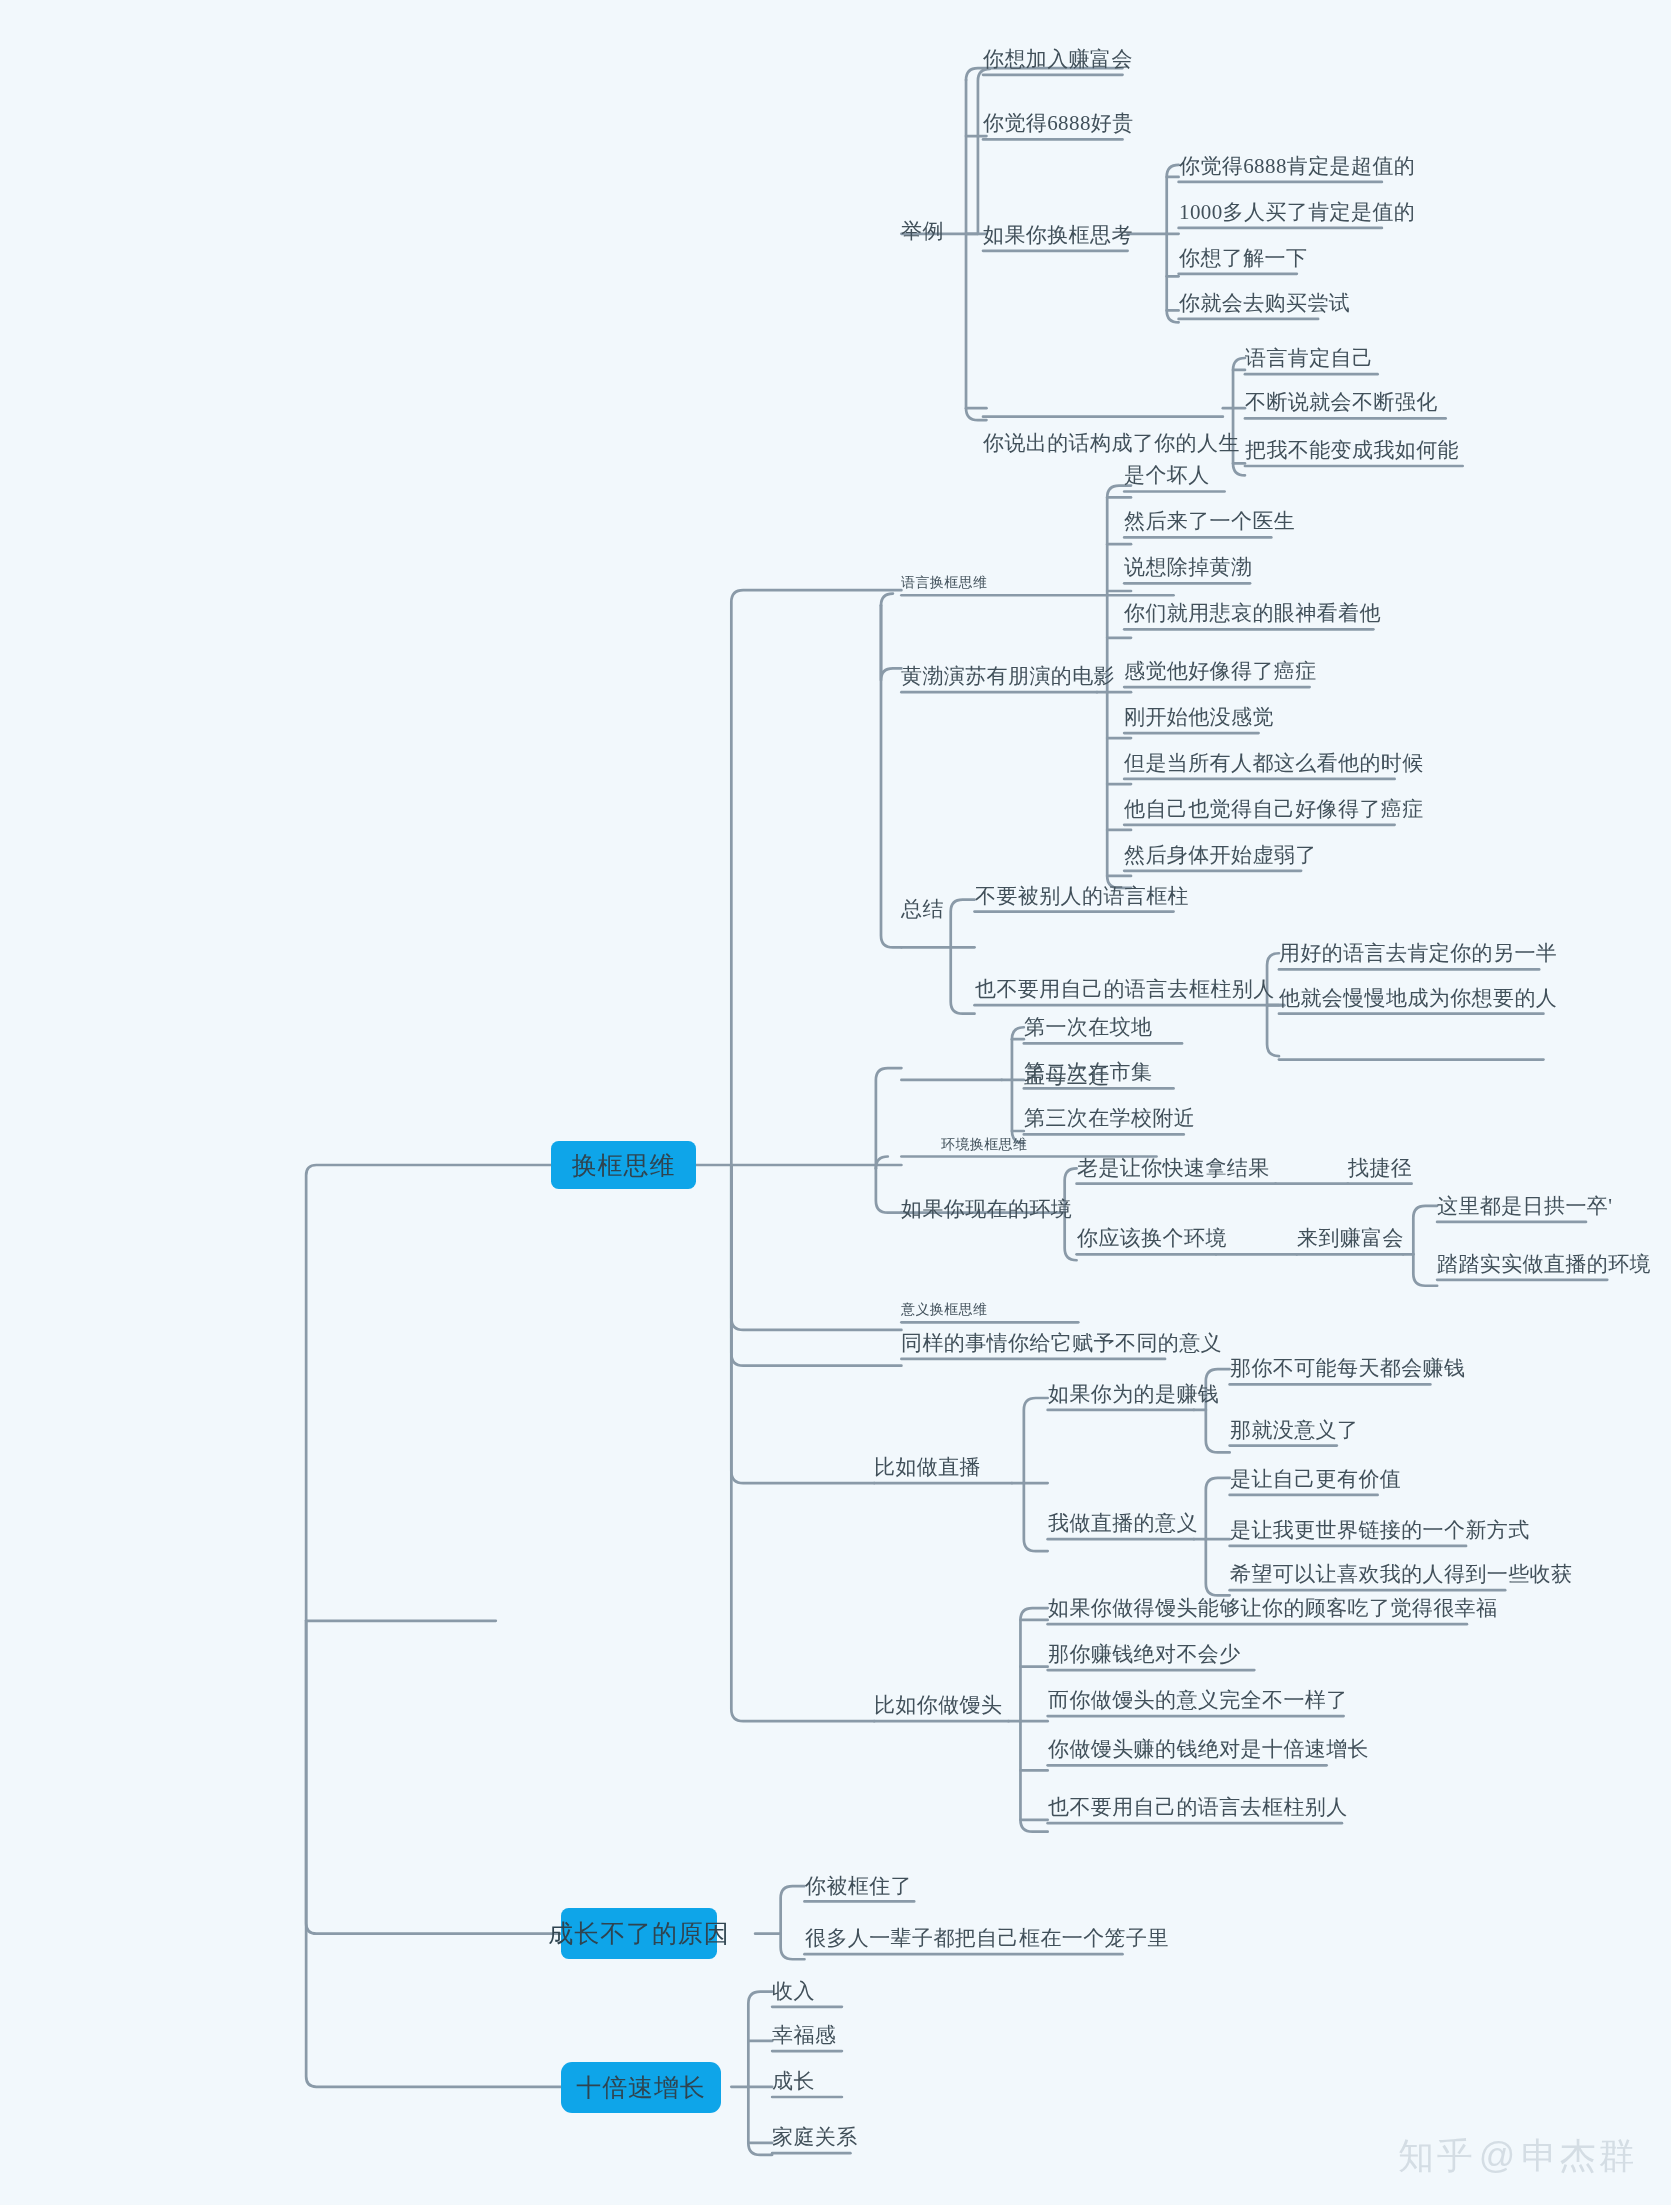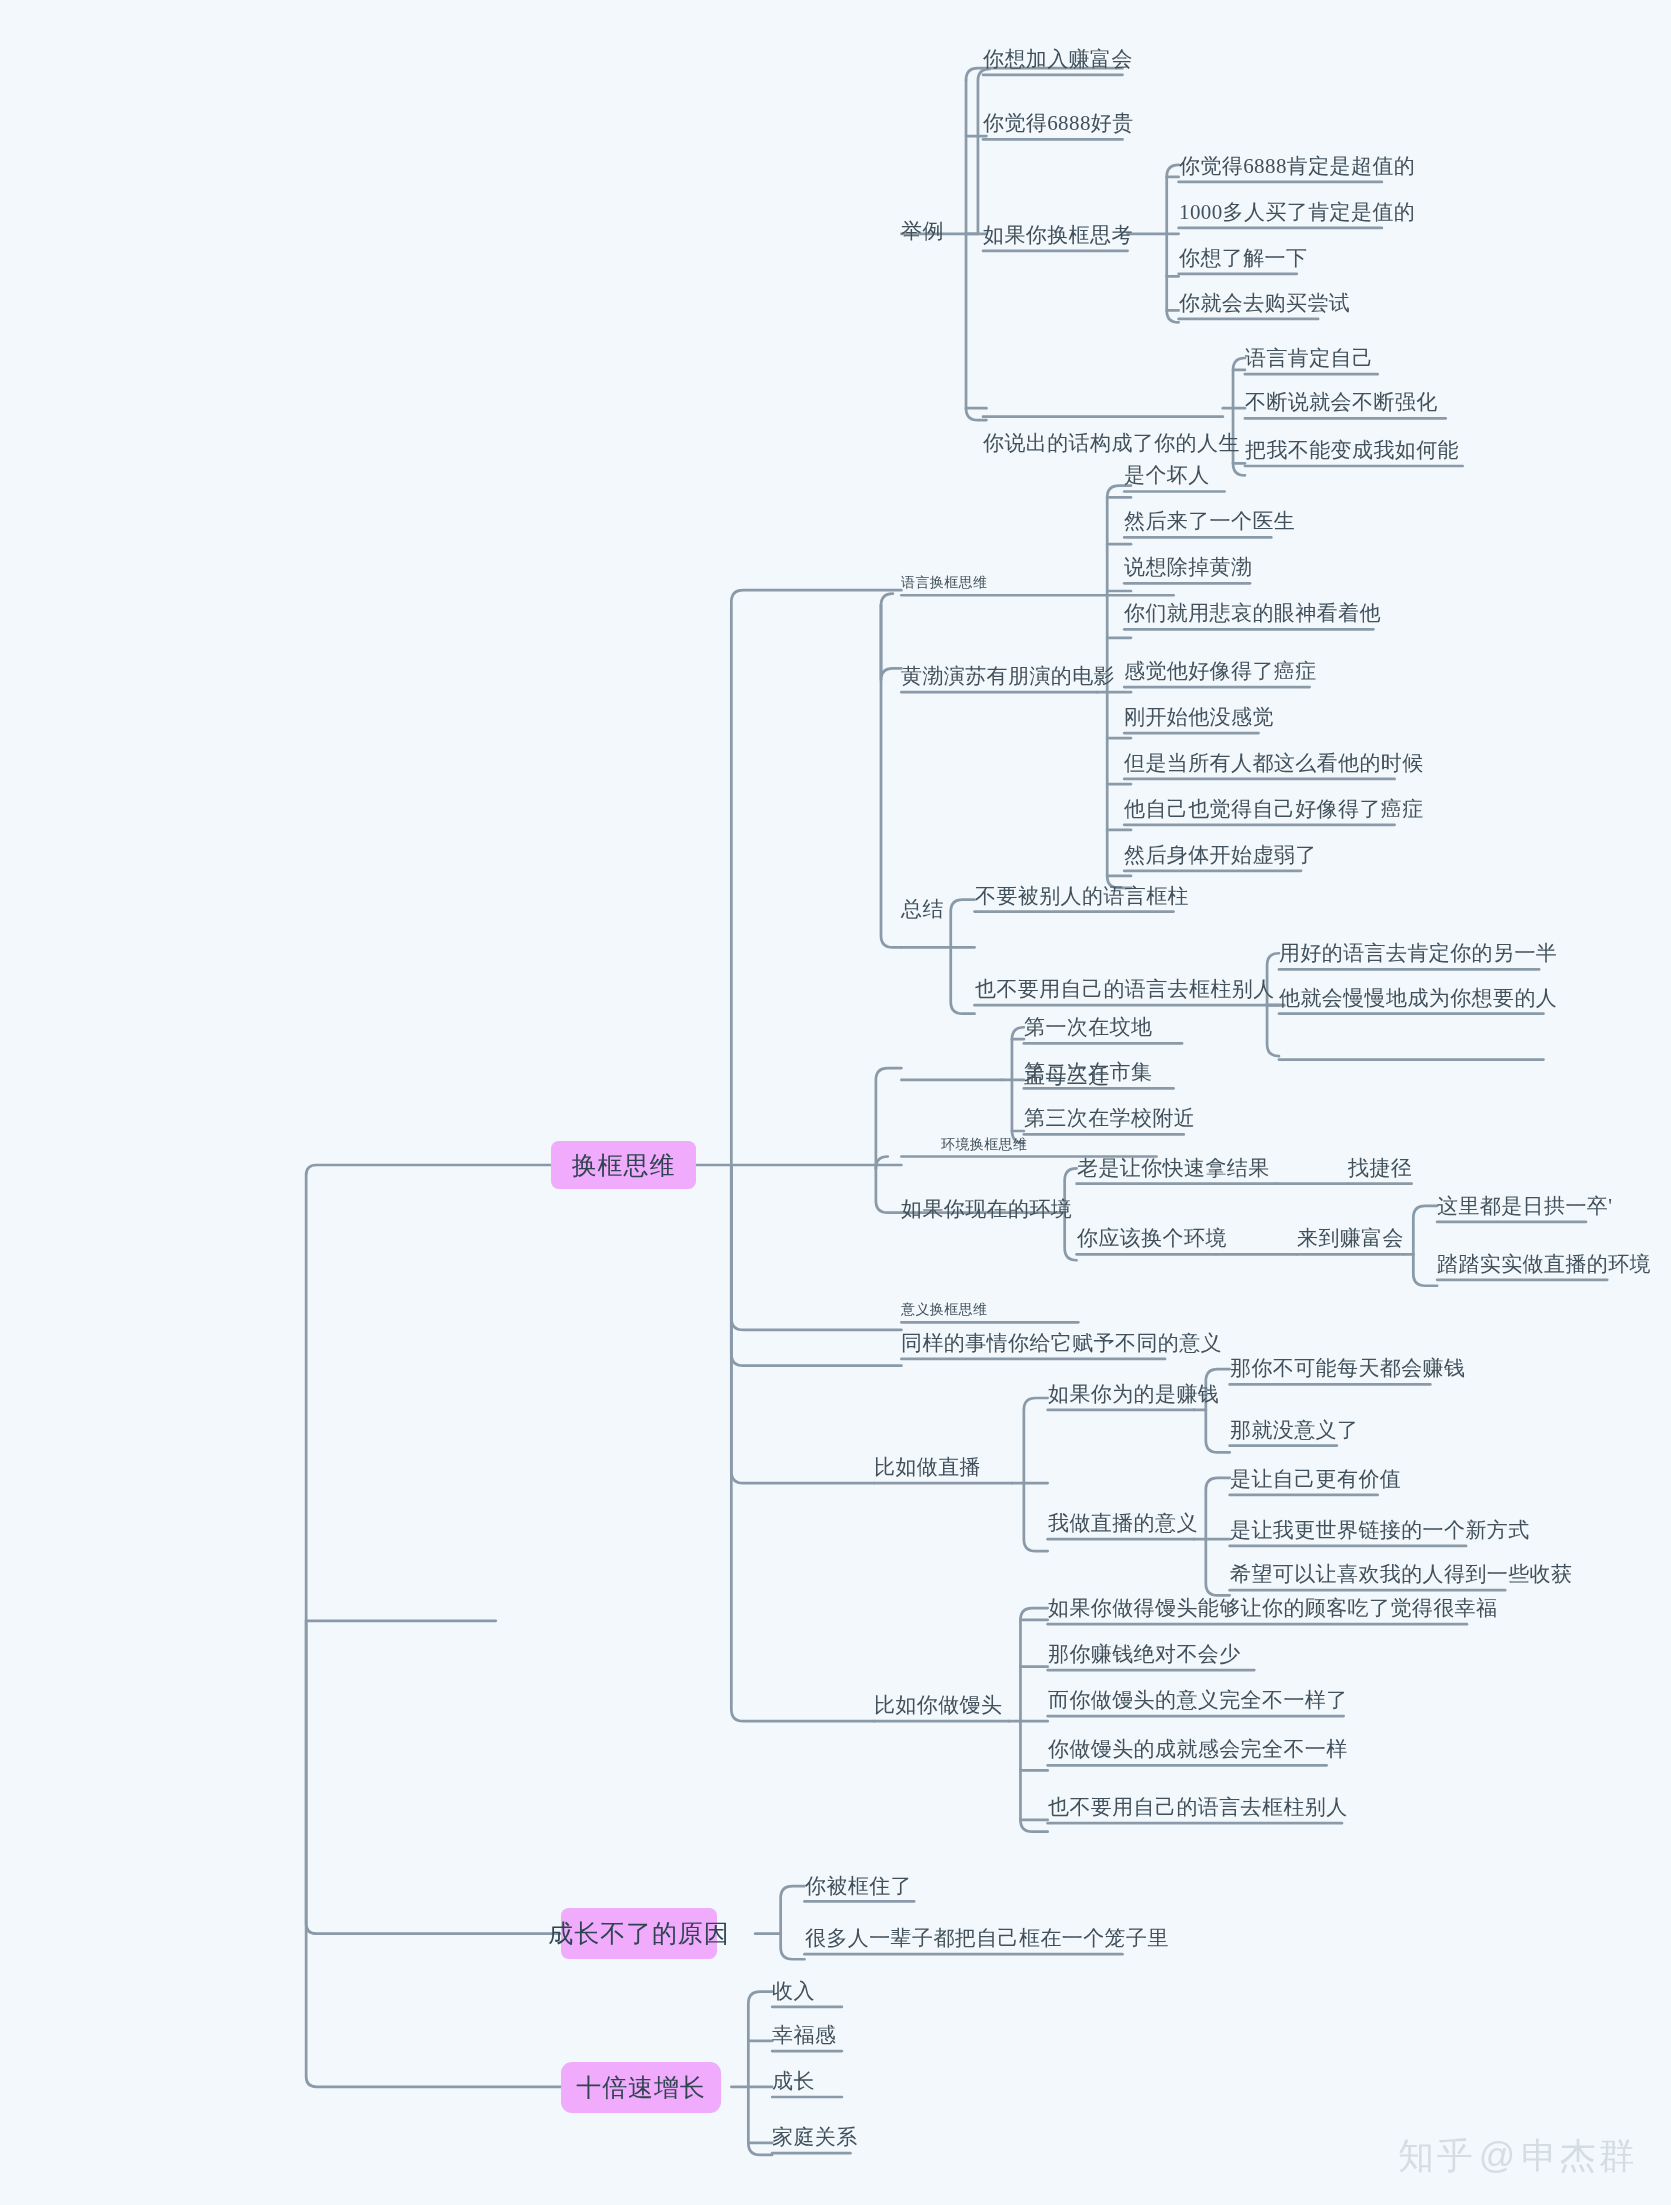--- a/index.html
+++ b/index.html
@@ -24,21 +24,21 @@
     line-height:1;
     color:#41505a;
     letter-spacing:0.4px;
     transform:translateY(-100%);
   }
   .node.sz26{font-size:14px;}
 
   
   .boxnode{
     position:absolute;
-    background:#f0abfc;
+    background:#0ea5e9;
     border-radius:7.7px;
     font-size:25px;
     color:#2f4450;
     display:flex;
     align-items:center;
     justify-content:center;
     white-space:nowrap;
     letter-spacing:0.9px;
     box-sizing:border-box;
   }
@@ -383,21 +383,21 @@
   <div class="node" style="left:1230px;top:1541px;">是让我更世界链接的一个新方式</div>
 
   <div class="node" style="left:1230px;top:1585px;">希望可以让喜欢我的人得到一些收获</div>
 
   <div class="node" style="left:1048px;top:1619px;">如果你做得馒头能够让你的顾客吃了觉得很幸福</div>
 
   <div class="node" style="left:1048px;top:1665px;">那你赚钱绝对不会少</div>
 
   <div class="node" style="left:1048px;top:1711px;">而你做馒头的意义完全不一样了</div>
 
-  <div class="node" style="left:1048px;top:1760px;">你做馒头的成就感会完全不一样</div>
+  <div class="node" style="left:1048px;top:1760px;">你做馒头赚的钱绝对是十倍速增长</div>
 
   <div class="node" style="left:1048px;top:1818px;">也不要用自己的语言去框柱别人</div>
 
   <div class="node" style="left:805px;top:1897px;">你被框住了</div>
 
   <div class="node" style="left:805px;top:1949px;">很多人一辈子都把自己框在一个笼子里</div>
 
   <div class="node" style="left:772px;top:2002px;">收入</div>
 
   <div class="node" style="left:772px;top:2046px;">幸福感</div>

